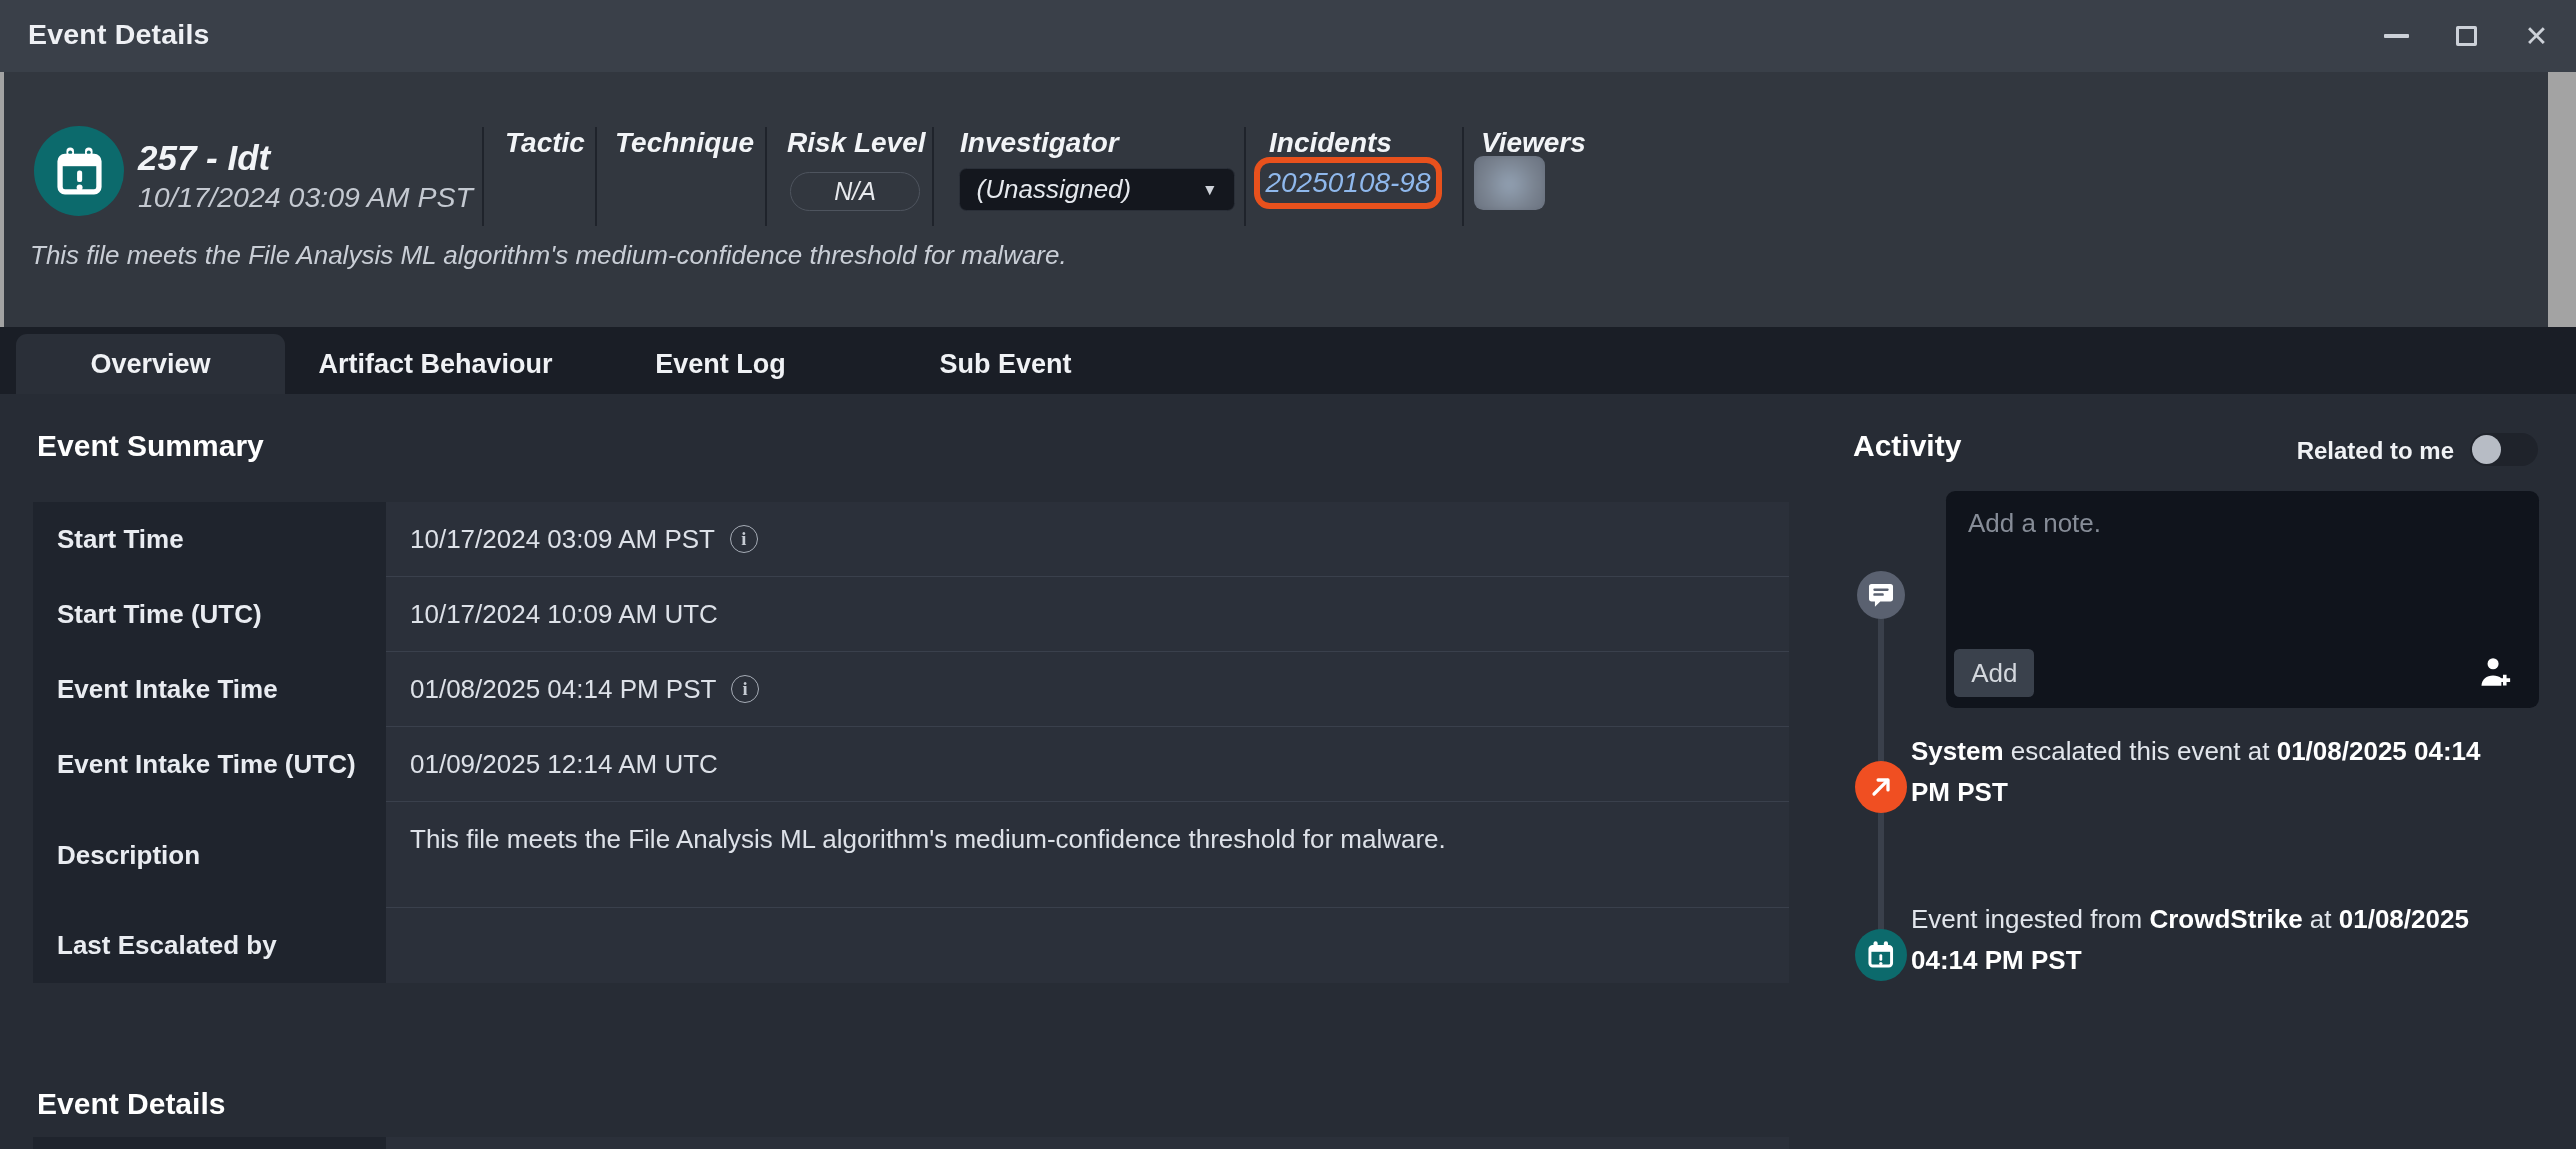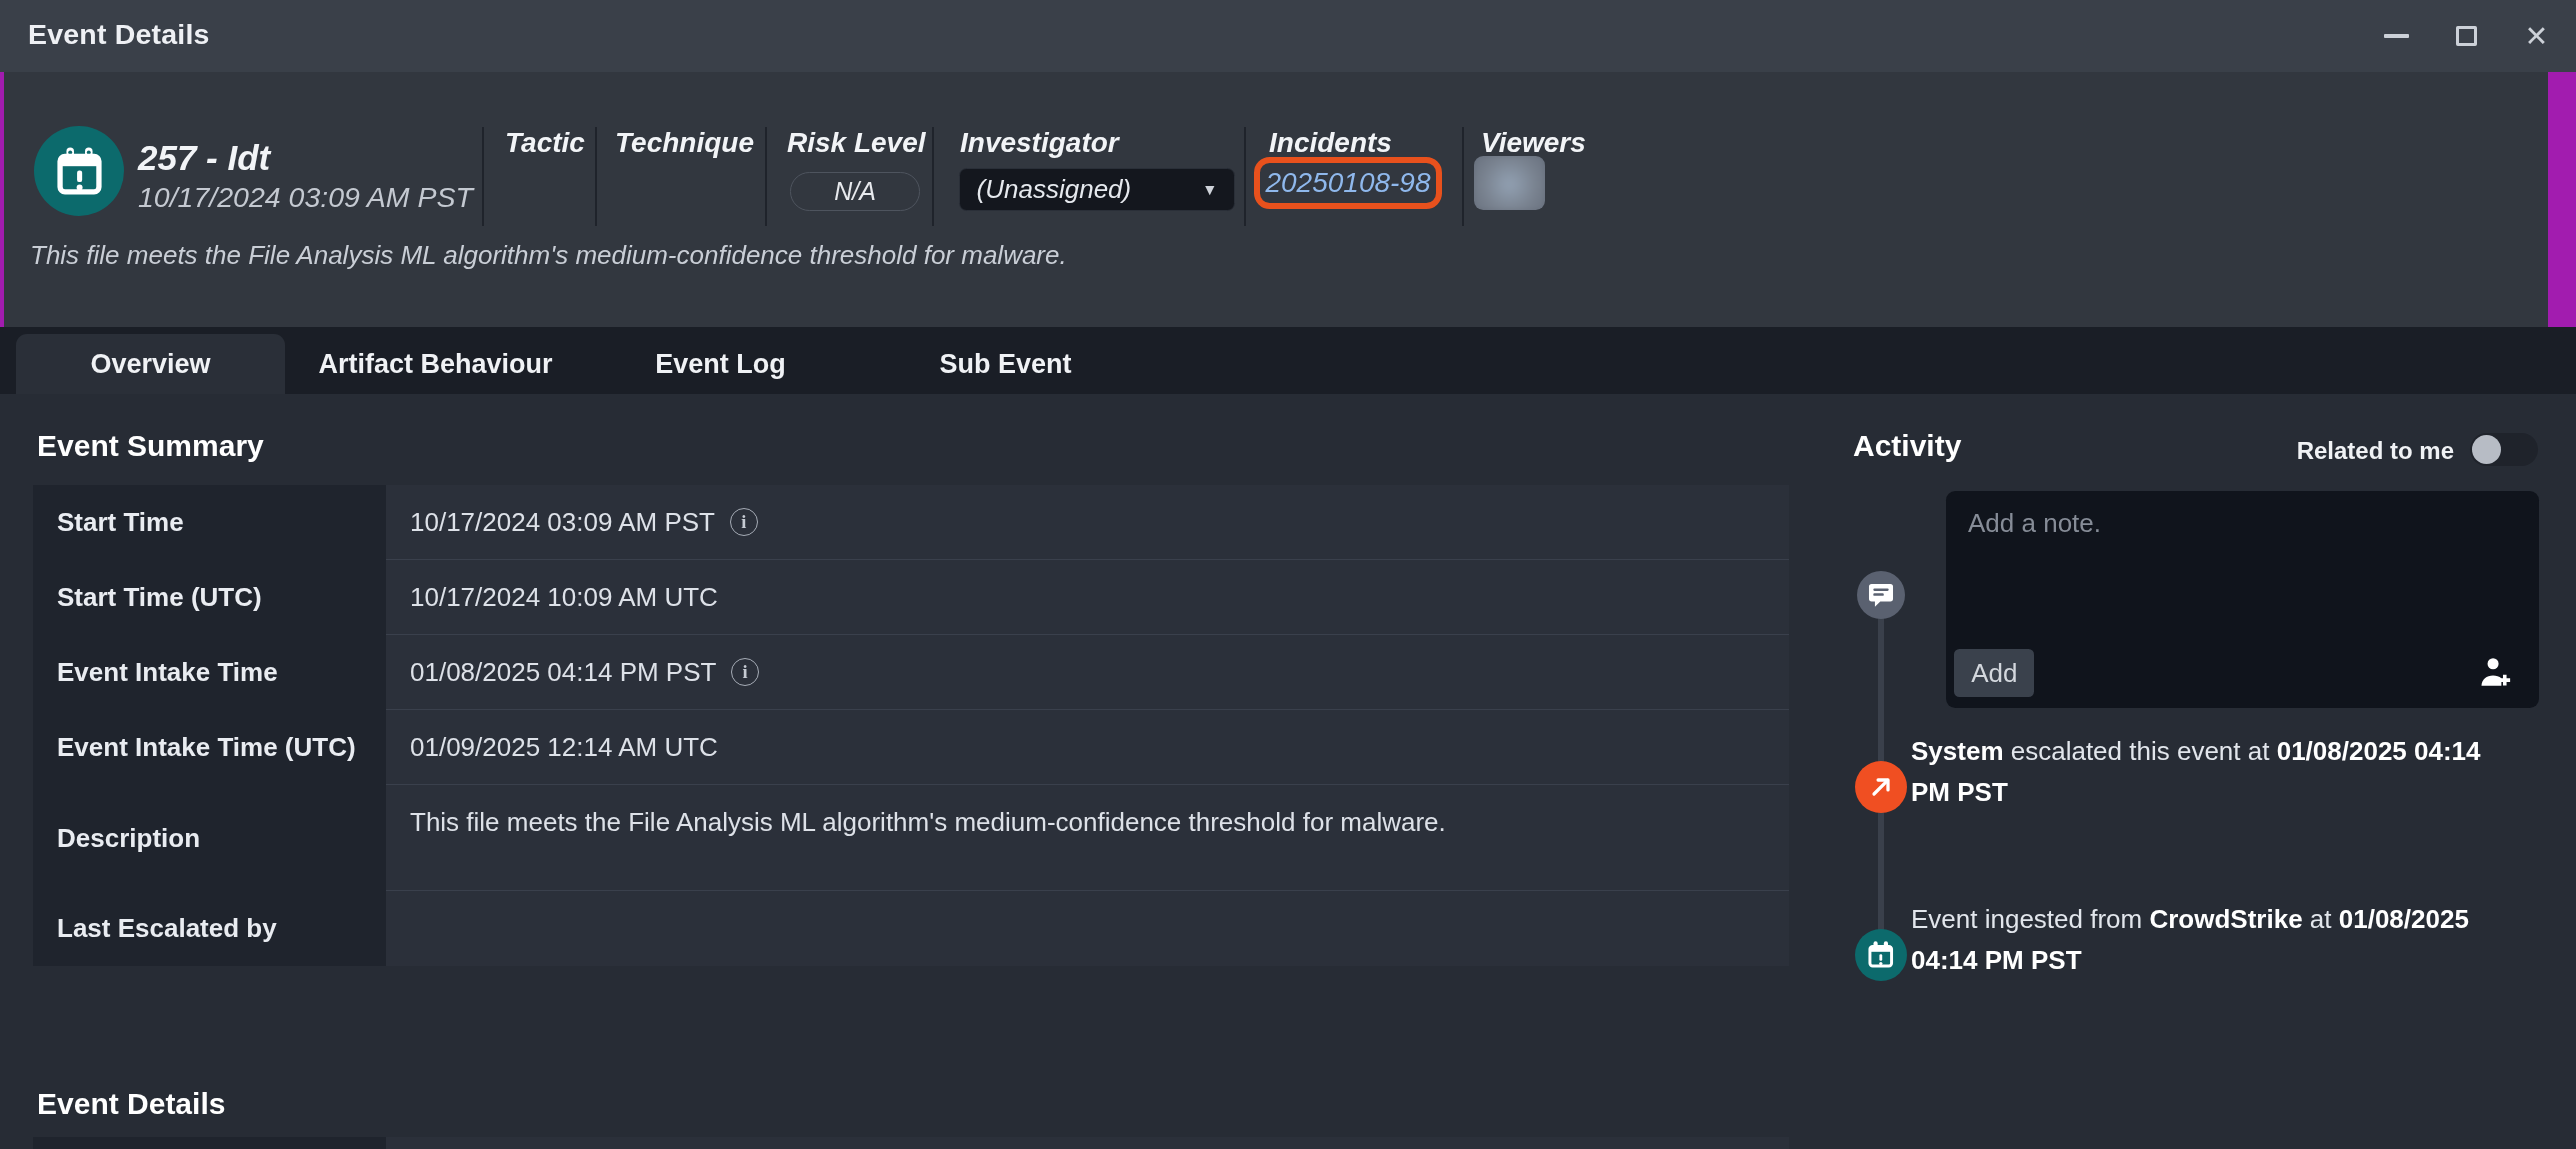--- a/index.html
+++ b/index.html
@@ -1,17 +1,17 @@
 <!DOCTYPE html>
 <html style="font-size:14.7px"><head>
 <meta charset="utf-8">
 <style>
   html,body{margin:0;padding:0;background:#15181f;}
   *{box-sizing:border-box;font-family:"Liberation Sans",sans-serif;}
-  .root{position:relative;width:2576px;height:1150px;overflow:hidden;background:#a21caf;}
+  .root{position:relative;width:2576px;height:1150px;overflow:hidden;background:#a3a3a3;}
 
   
   .titlebar{position:absolute;left:0;top:0;width:2576px;height:72px;background:#3a4049;}
   .titlebar .title{position:absolute;left:28px;top:18.4px;font-size:28.5px;font-weight:bold;color:#eef0f4;letter-spacing:0.2px;}
   .win-controls{position:absolute;right:24px;top:0;height:72px;display:flex;align-items:center;gap:39px;}
   .win-btn{display:flex;align-items:center;justify-content:center;width:31px;height:31px;cursor:pointer;}
   .glyph-min{width:25px;height:4.6px;background:#ccd1d8;border-radius:0.9px;}
   .glyph-max{width:21px;height:19.3px;border:3.7px solid #ccd1d8;border-radius:1.8px;}
   .glyph-close{font-size:28.5px;color:#ccd1d8;line-height:1;}
 
@@ -34,21 +34,21 @@
 
   
   .tabstrip{position:absolute;left:0;top:327px;width:2576px;height:67px;background:#1a1e26;display:flex;align-items:flex-end;}
   .tab{width:269px;height:60px;display:flex;align-items:center;justify-content:center;font-size:27px;font-weight:bold;color:#f0f2f5;cursor:pointer;margin-left:16px;}
   .tab.active{background:#2a2f38;border-radius:11px 11px 0 0;}
 
   
   .content{position:absolute;left:0;top:394px;width:2576px;height:756px;background:#272c35;}
   .section-title{position:absolute;font-size:30px;font-weight:bold;color:#ffffff;}
 
-  .summary-table{position:absolute;left:33px;top:91px;width:1756px;}
+  .summary-table{position:absolute;left:33px;top:108px;width:1756px;}
   .trow{display:flex;width:100%;}
   .tlabel{width:353px;background:#1f242d;display:flex;align-items:center;padding-left:24px;font-size:26px;font-weight:bold;color:#e9ecf1;flex-shrink:0;}
   .tvalue{flex:1;background:#2b303a;display:flex;align-items:center;padding-left:24px;font-size:26px;color:#dde1e8;border-bottom:1.8px solid #3a404c;}
   .trow:last-child .tvalue{border-bottom:none;}
   .tvalue.top{align-items:flex-start;padding-top:22px;}
   .h81{height:75px;} .h115{height:106px;}
   .info-icon{width:28px;height:28px;border:1.8px solid #a6acb6;border-radius:50%;margin-left:14.7px;display:inline-flex;align-items:center;justify-content:center;font-size:18.4px;font-weight:bold;color:#c6cbd3;font-family:"Liberation Serif",serif;flex-shrink:0;cursor:pointer;}
 
   .partial-row{position:absolute;left:33px;top:743px;width:1756px;height:13px;display:flex;}
   .partial-row .pl{width:353px;background:#1f242d;}

